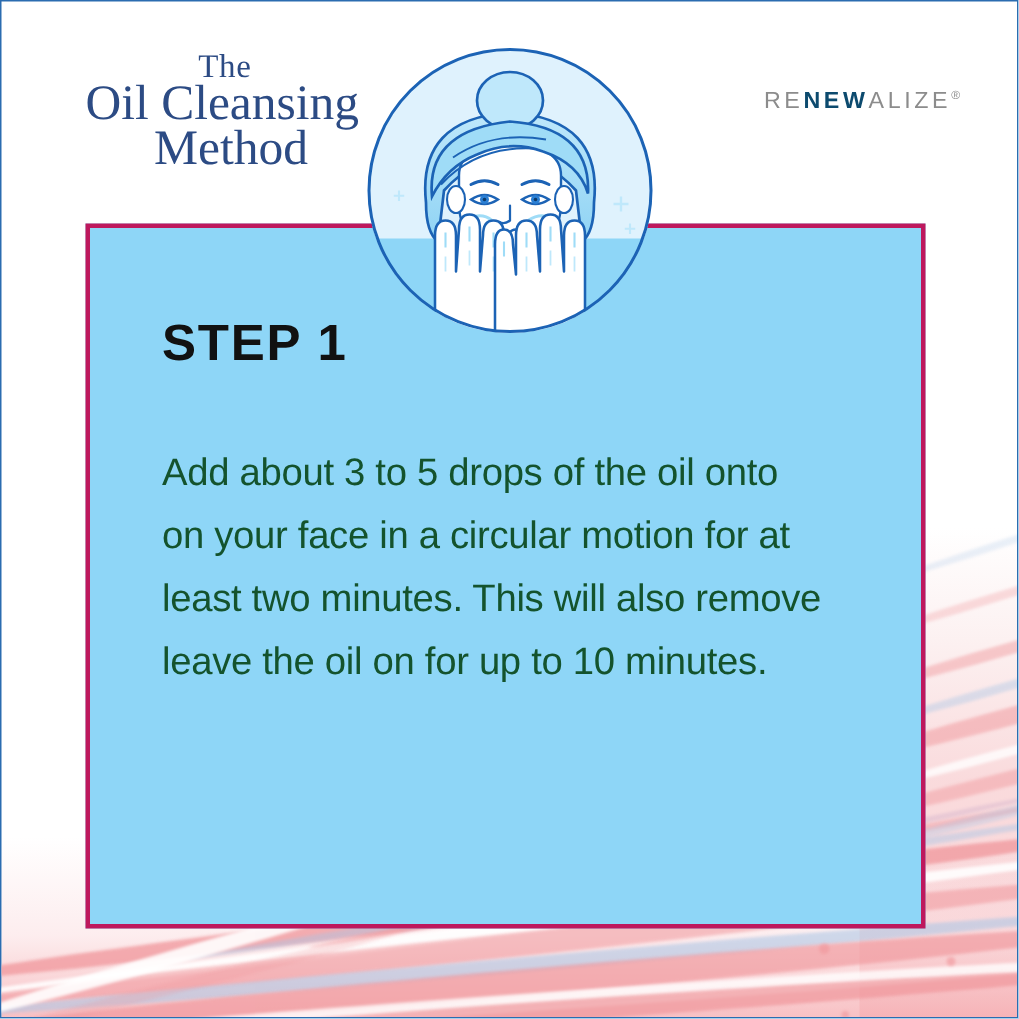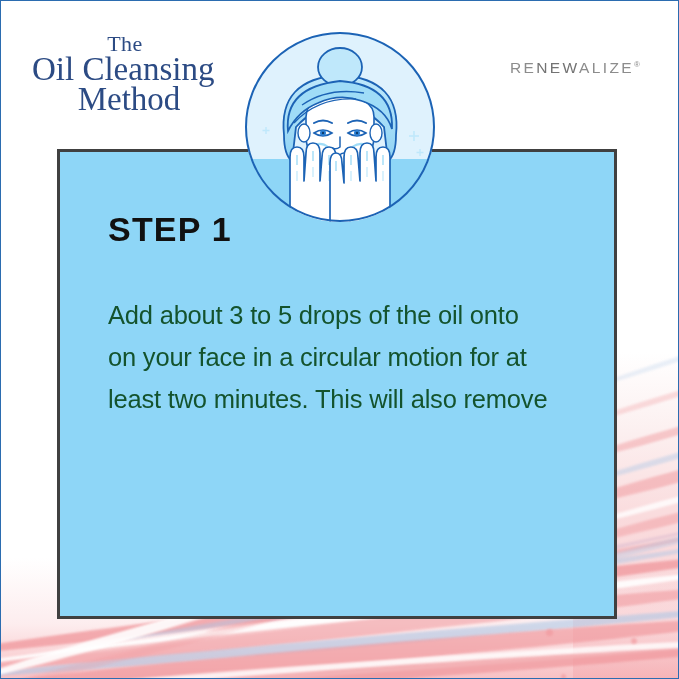--- a/index.html
+++ b/index.html
@@ -36,21 +36,21 @@
   .streaks{position:absolute;inset:0;}
   .streaks i{
     position:absolute;display:block;border-radius:50%;
     filter:blur(1.1px);opacity:.85;
   }
 
   
   .header{position:absolute;left:0;top:0;width:679px;height:150px;}
 
   .logo-title{
-    position:absolute;left:31px;top:32px;width:200px;
+    position:absolute;left:56px;top:32px;width:200px;
     font-family:"Liberation Serif", serif;
     color:#2c4b84;
     text-align:right;
     line-height:1.0;
   }
   .logo-title .l1{
     display:block;font-size:22px;letter-spacing:.5px;
     text-align:center;padding-right:14px;
   }
   .logo-title .l2{
@@ -60,36 +60,36 @@
   .logo-title .l3{
     display:block;font-size:33px;margin-top:-3px;letter-spacing:0px;
     text-align:center;padding-right:6px;
   }
 
   .brand{
     position:absolute;right:40px;top:58px;
     font-size:15.5px;letter-spacing:2.4px;color:#8c8c8c;
     font-weight:400;white-space:nowrap;
   }
-  .brand b{font-weight:400;color:#737373;letter-spacing:2.4px;}
+  .brand b{font-weight:700;color:#0c4a6e;letter-spacing:2.4px;}
   .brand sup{font-size:8px;letter-spacing:0;vertical-align:super;}
 
   
   .illus{
     position:absolute;left:243px;top:30px;width:192px;height:192px;
     z-index:5;
   }
   .illus svg{display:block;width:192px;height:192px;}
 
   
   .panel{
     position:absolute;left:56px;top:148px;
     width:560px;height:470px;
     background:#8ed6f7;
-    border:3px solid #404040;
+    border:3px solid #be185d;
     box-sizing:border-box;
     z-index:2;
   }
   .step{
     position:absolute;left:48px;top:58px;
     font-size:34px;font-weight:bold;color:#111111;
     letter-spacing:1.2px;
   }
   .body-text{
     position:absolute;left:48px;top:142px;width:480px;
@@ -219,16 +219,17 @@
       </svg>
     </div>
   </div>
 
   <div class="panel">
     <div class="step">STEP 1</div>
     <div class="body-text" id="body-text">
         <span>Add about 3 to 5 drops of the oil onto</span>
         <span>on your face in a circular motion for at</span>
         <span>least two minutes. This will also remove</span>
+        <span>leave the oil on for up to 10 minutes.</span>
       </div>
   </div>
 
 </div>
 
 </body></html>

